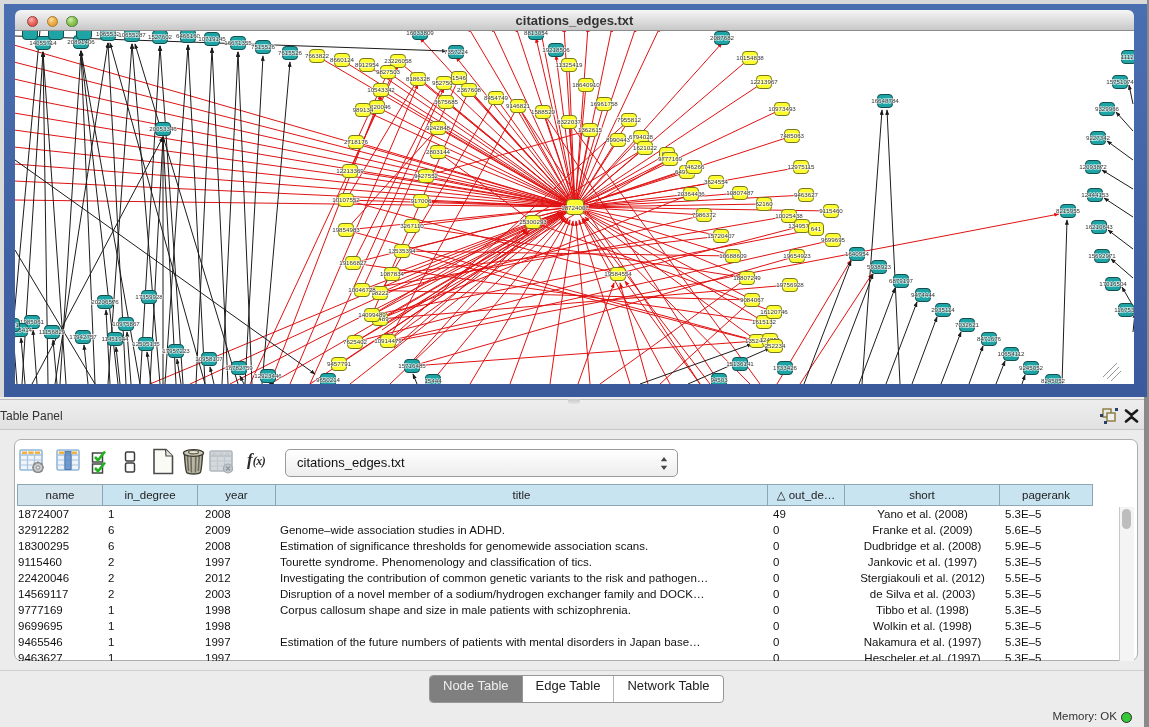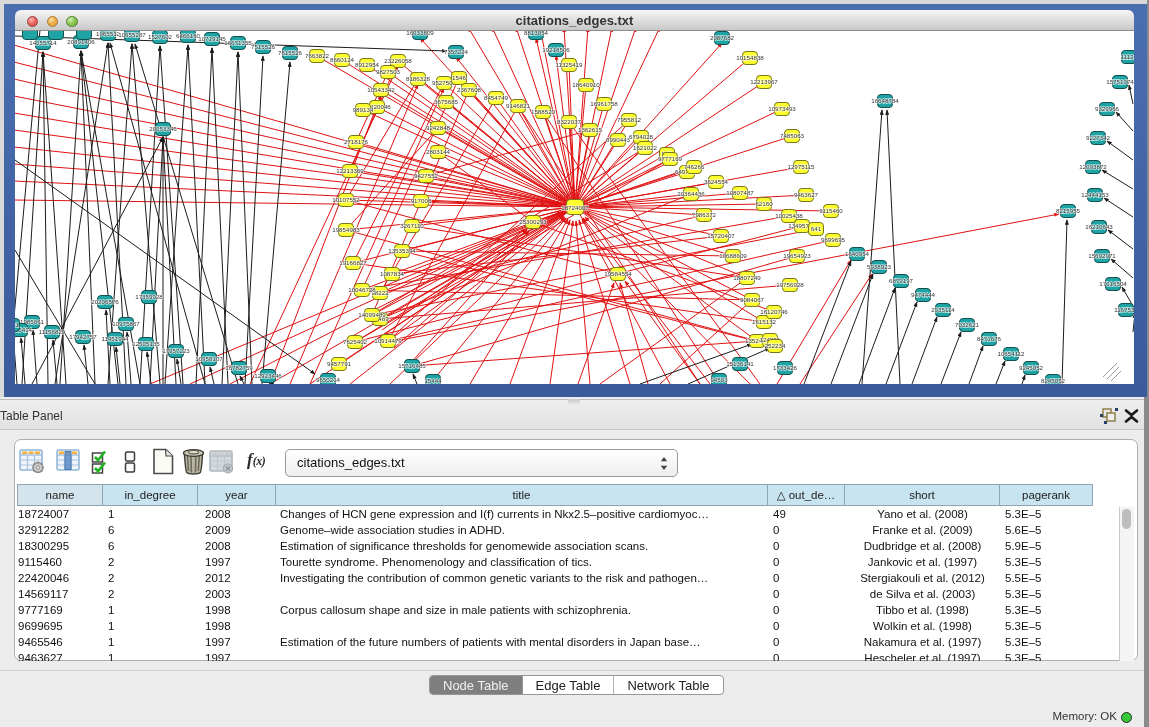--- a/index.html
+++ b/index.html
@@ -17,21 +17,21 @@
 #tp{position:absolute;left:0;top:397px;width:1149px;height:330px;background:#ececec}
 #tphdr{position:absolute;left:0;top:399px;width:1149px;height:31px;background:linear-gradient(#eeeeee,#e1e1e1);border-top:1px solid #bcbcbc;border-bottom:1px solid #c6c6c6;font-size:12px;color:#333;line-height:32px;}
 #card{position:absolute;left:14px;top:439px;width:1124px;height:222px;background:#fff;border:1px solid #aeaeae;border-radius:7px}
 #dd{position:absolute;left:285px;top:449px;width:393px;height:28px;border:1px solid #9a9a9a;border-radius:5px;background:linear-gradient(#fff,#ededed);font-size:13px;color:#111;line-height:26px;padding-left:11px}
 .hcell{position:absolute;top:484px;height:22px;background:#c9e4f1;border-right:1px solid #8ea6b2;border-top:1px solid #8ea6b2;border-bottom:1px solid #8ea6b2;font-size:11.5px;color:#222;text-align:center;line-height:21px}
 .tr{position:absolute;left:0;width:1119px;height:16px;font-size:11.5px;color:#111}
 .tr span{position:absolute;top:1px;white-space:nowrap}
 .tr span.ctr{text-align:center}
 #rowclip{position:absolute;left:15px;top:484px;width:1104px;height:177px;overflow:hidden}
 #rowclip .tr{transform:translate(-15px,-484px)}
-#tabs{position:absolute;left:429px;top:675px;height:20px;display:flex;border:1px solid #979797;border-radius:4px;overflow:hidden;font-size:13px;line-height:19px;background:#fff}
+#tabs{position:absolute;left:429px;top:675px;height:28px;display:flex;border:1px solid #979797;border-radius:4px;overflow:hidden;font-size:13px;line-height:19px;background:#fff}
 #tabs div{padding:0 13px}
 </style></head><body>
 <div id="gtop"></div>
 <div id="gleft"></div>
 <div id="frame"></div>
 <div id="gright"></div>
 <div id="canvas"></div>
 <svg width="1119" height="353" viewBox="15 31 1119 353" style="position:absolute;left:15px;top:31px">
 <defs>
       <marker id="ar" markerWidth="7" markerHeight="6" refX="4.8" refY="2" orient="auto">
@@ -627,21 +627,20 @@
 <div class="hcell" style="left:198px;width:78px">year</div>
 <div class="hcell" style="left:276px;width:492px">title</div>
 <div class="hcell" style="left:768px;width:77px">△ out_de…</div>
 <div class="hcell" style="left:845px;width:155px">short</div>
 <div class="hcell" style="left:1000px;width:93px">pagerank</div>
 <div id="rowclip">
 <div class="tr" style="top:507px">
       <span style="left:18px">18724007</span>
       <span style="left:108px">1</span>
       <span style="left:205px">2008</span>
-      <span style="left:280px">Changes of HCN gene expression and I(f) currents in Nkx2.5–positive cardiomyoc…</span>
       <span style="left:773px">49</span>
       <span class="ctr" style="left:845px;width:155px">Yano et al. (2008)</span>
       <span style="left:1005px">5.3E–5</span>
     </div>
 <div class="tr" style="top:523px">
       <span style="left:18px">32912282</span>
       <span style="left:108px">6</span>
       <span style="left:205px">2009</span>
       <span style="left:280px">Genome–wide association studies in ADHD.</span>
       <span style="left:773px">0</span>
@@ -672,20 +671,21 @@
       <span style="left:205px">2012</span>
       <span style="left:280px">Investigating the contribution of common genetic variants to the risk and pathogen…</span>
       <span style="left:773px">0</span>
       <span class="ctr" style="left:845px;width:155px">Stergiakouli et al. (2012)</span>
       <span style="left:1005px">5.5E–5</span>
     </div>
 <div class="tr" style="top:587px">
       <span style="left:18px">14569117</span>
       <span style="left:108px">2</span>
       <span style="left:205px">2003</span>
+      <span style="left:280px">Disruption of a novel member of a sodium/hydrogen exchanger family and DOCK…</span>
       <span style="left:773px">0</span>
       <span class="ctr" style="left:845px;width:155px">de Silva et al. (2003)</span>
       <span style="left:1005px">5.3E–5</span>
     </div>
 <div class="tr" style="top:603px">
       <span style="left:18px">9777169</span>
       <span style="left:108px">1</span>
       <span style="left:205px">1998</span>
       <span style="left:280px">Corpus callosum shape and size in male patients with schizophrenia.</span>
       <span style="left:773px">0</span>

